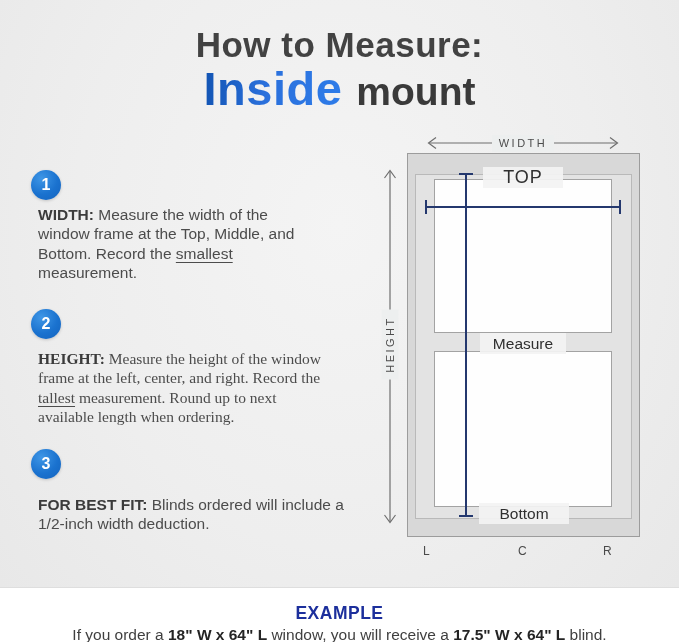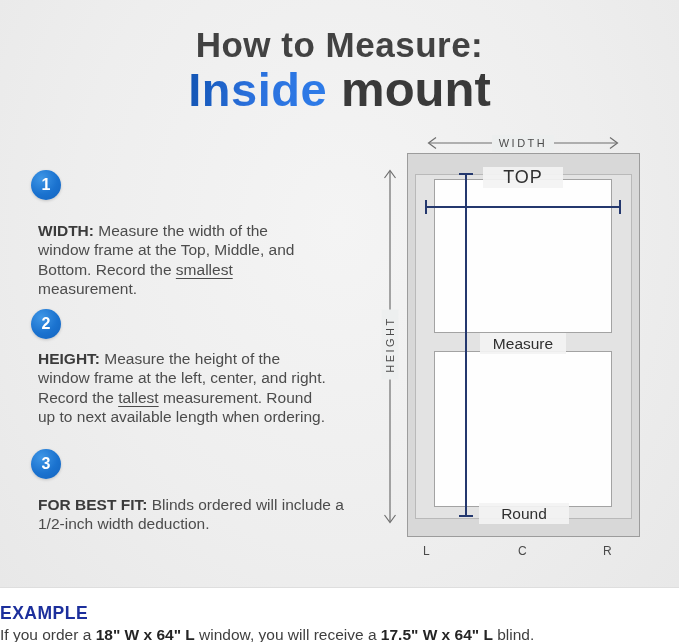--- a/index.html
+++ b/index.html
@@ -10,36 +10,36 @@
   }
   
   .title{position:absolute;top:26px;left:0;width:100%;text-align:center;}
   .t1{font-size:35px;font-weight:700;letter-spacing:.5px;color:#424242;line-height:1.1;}
   .t2{display:flex;justify-content:center;align-items:baseline;gap:14px;margin-top:-4px;}
   .t2 .inside{
     font-size:47px;font-weight:800;letter-spacing:.5px;
     background:linear-gradient(94deg,#1254b3 0%,#2a70dc 45%,#2e7ce9 100%);
     -webkit-background-clip:text;background-clip:text;color:transparent;
   }
-  .t2 .mount{font-size:49px;font-weight:700;color:#3a3a3a;}
+  .t2 .mount{font-size:39px;font-weight:700;color:#3a3a3a;}
   
   .step{position:absolute;left:31px;}
   .step.s1{top:170px;}
   .step.s2{top:309px;}
   .step.s3{top:449px;}
   .badge{
     width:30px;height:30px;border-radius:50%;
     background:radial-gradient(circle at 35% 28%, #3e96e6 0%, #1a72cf 55%, #1463be 100%);
     color:#fff;font-size:16px;font-weight:700;
     display:flex;align-items:center;justify-content:center;
     box-shadow:0 1px 3px rgba(0,0,0,.18);
   }
   .step p{margin:0;position:relative;left:7px;font-size:15.5px;line-height:19.3px;color:#4c4c4c;}
-  .s1 p{margin-top:21px;width:276px;}
-  .s2 p{margin-top:10px;width:292px;}
+  .s1 p{margin-top:5px;width:276px;}
+  .s2 p{margin-top:10px;width:292px;font-family:Liberation Serif, serif;}
   .s3 p{margin-top:16px;width:324px;}
   .step p b{color:#3b3b3b;font-weight:700;}
   .u{text-decoration:underline;text-underline-offset:3px;}
   
   .diagram{position:absolute;left:380px;top:128px;width:299px;height:440px;}
   .frame{
     position:absolute;left:27px;top:25px;width:233px;height:384px;
     background:#d8d8d8;border:1px solid #9c9c9c;box-sizing:border-box;z-index:1;
   }
   .casing{
@@ -63,21 +63,21 @@
   .chip-width{left:112px;top:7px;width:62px;height:17px;font-size:11px;line-height:17px;letter-spacing:2.5px;color:#4c4c4c;background:#edefef;}
   .chip-height{
     left:-25px;top:208px;width:70px;height:17px;font-size:11px;line-height:17px;letter-spacing:2.5px;
     color:#4c4c4c;background:#edefef;transform:rotate(-90deg);
   }
   .tick{position:absolute;top:416px;z-index:3;font-size:12px;color:#4a4a4a;letter-spacing:1px;}
   .tick-l{left:43px;} .tick-c{left:138px;} .tick-r{left:223px;}
   
   .footer{
     position:absolute;left:0;top:587px;width:679px;height:55px;background:#ffffff;
-    border-top:1px solid #dedede;text-align:left;box-sizing:border-box;
+    border-top:1px solid #dedede;text-align:center;box-sizing:border-box;
   }
   .ex-h{margin-top:15px;font-size:17.5px;font-weight:700;color:#1c2f9c;letter-spacing:.5px;}
   .ex-t{margin:2px 0 0;font-size:15.5px;color:#3f3f3f;}
   .ex-t b{color:#242424;font-weight:700;}
 </style>
 </head>
 <body>
 
 <div class="canvas">
 
@@ -136,21 +136,21 @@
         <path d="M86 46 V388"></path>
         <path d="M79 46 H93"></path>
         <path d="M79 388 H93"></path>
       </g>
     </svg>
 
     <div class="chip chip-width">WIDTH</div>
     <div class="chip chip-height">HEIGHT</div>
     <div class="chip chip-top">TOP</div>
     <div class="chip chip-middle">Measure</div>
-    <div class="chip chip-bottom">Round</div>
+    <div class="chip chip-bottom">Bottom</div>
 
     <div class="tick tick-l">L</div>
     <div class="tick tick-c">C</div>
     <div class="tick tick-r">R</div>
   </div>
 
   <div class="footer">
     <div class="ex-h">EXAMPLE</div>
     <p class="ex-t"><span>If you order a </span><b>18" W x 64" L</b><span> window, you will receive a </span><b>17.5" W x 64" L</b><span> blind.</span></p>
   </div>

